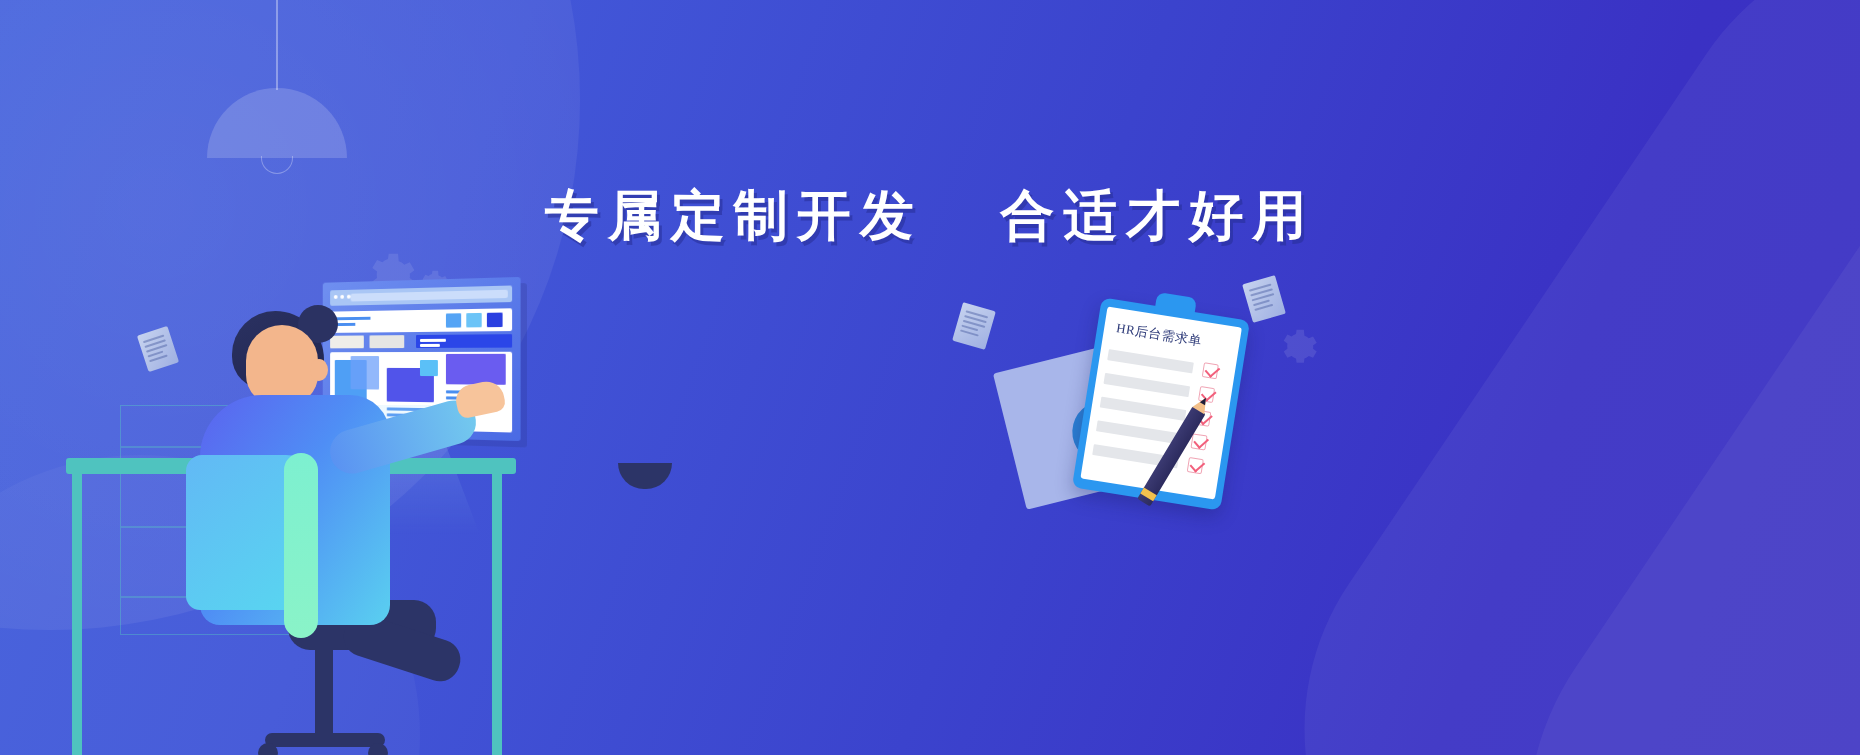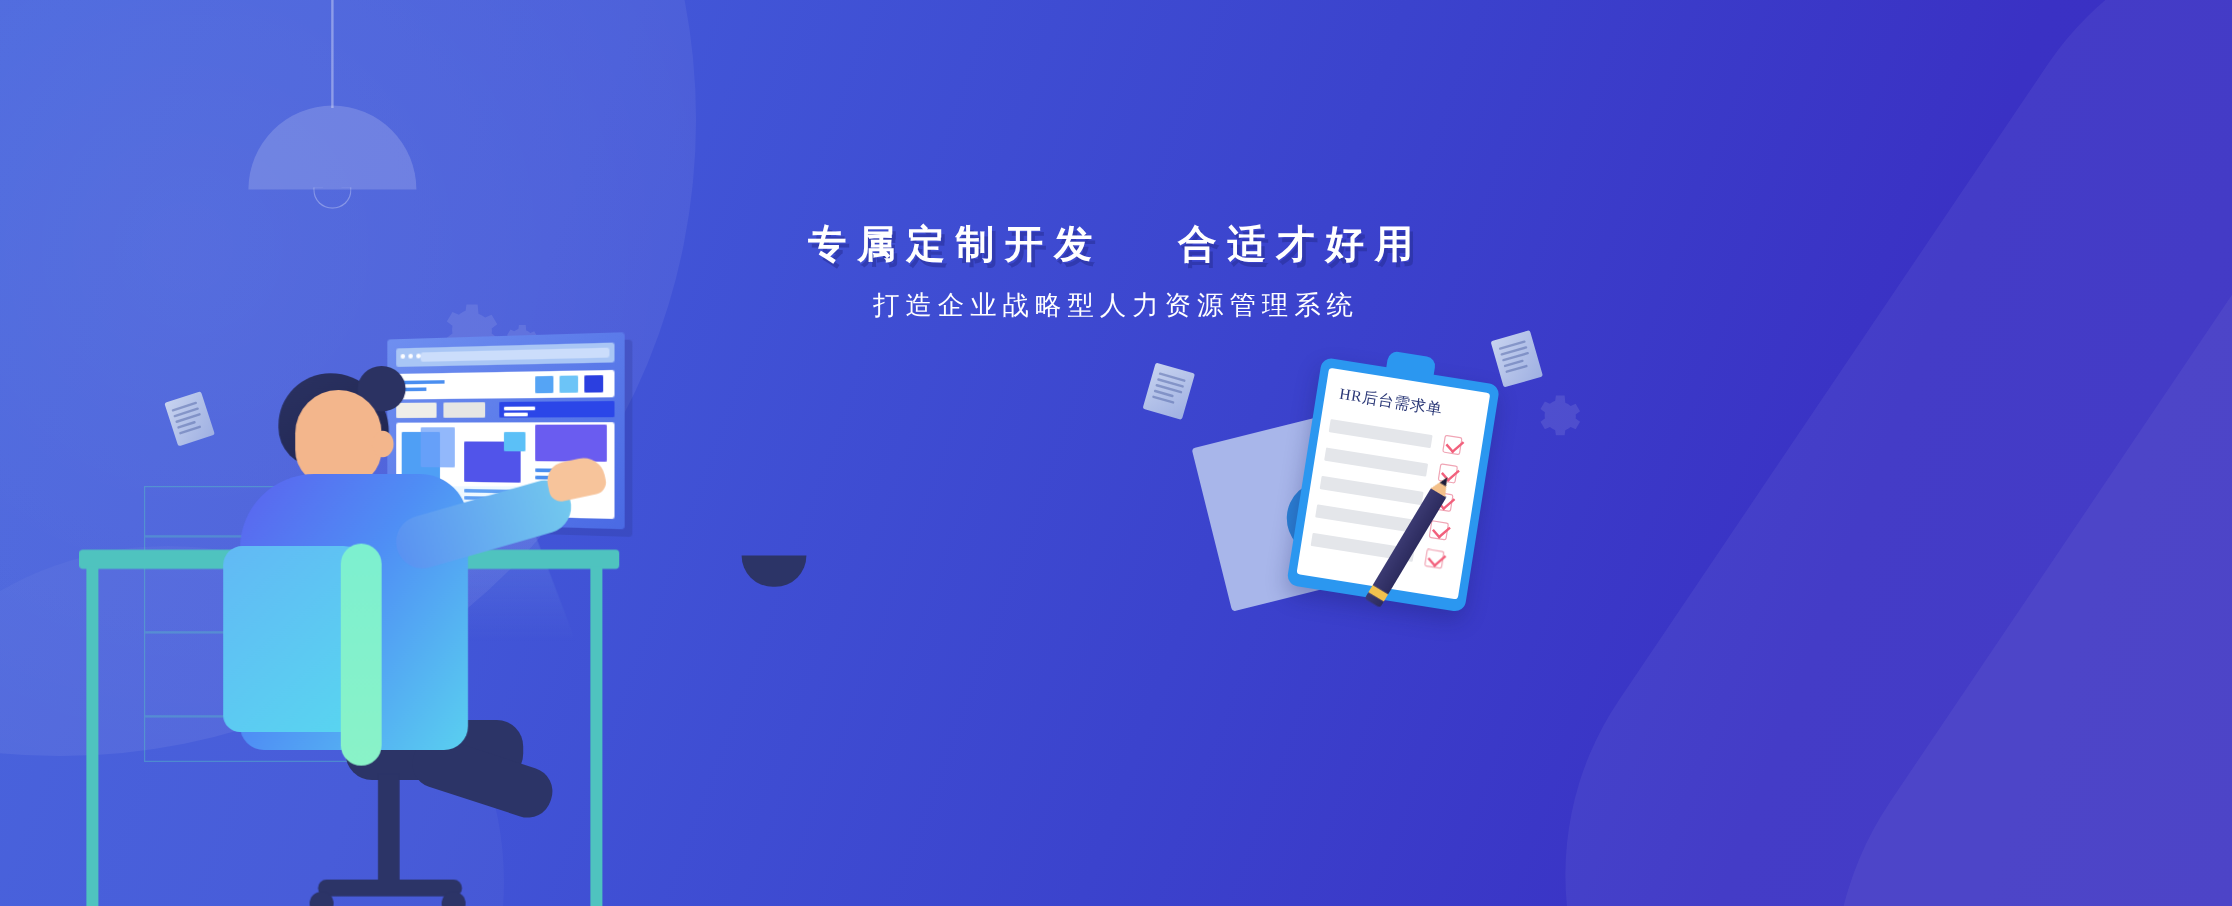--- a/index.html
+++ b/index.html
@@ -194,21 +194,21 @@
   }
   .pencil-lead {
     position:absolute; left:4px; top:-14px; width:0; height:0;
     border-left:3.5px solid transparent; border-right:3.5px solid transparent;
     border-bottom:7px solid #1d1d3a;
   }
   .pencil-band { position:absolute; left:0; bottom:6px; width:15px; height:7px; background:#f2c14e; }
   
   .copy { position:absolute; left:0; right:0; top:185px; text-align:center; }
   .headline {
-    font-size:32px; font-weight:bold; color:#ffffff;
+    font-size:54px; font-weight:bold; color:#ffffff;
     letter-spacing:9px; line-height:1.15;
     text-shadow:3px 4px 0 rgba(38,46,150,.55);
     font-family:"DejaVu Sans","Liberation Sans",sans-serif;
   }
   .headline .gap { display:inline-block; width:22px; }
   .subhead {
     margin-top:18px;
     font-size:22px; color:#ffffff; letter-spacing:5px;
     font-family:"DejaVu Sans","Liberation Sans",sans-serif;
   }
@@ -365,16 +365,15 @@
       </div>
     </div>
   </div>
 
   <div class="copy">
     <div class="headline">
       <span>专属定制开发</span>
       <span class="gap"></span>
       <span>合适才好用</span>
     </div>
-    <div class="subhead">打造企业战略型人力资源管理系统</div>
   </div>
 
 </div>
 
 </body></html>

